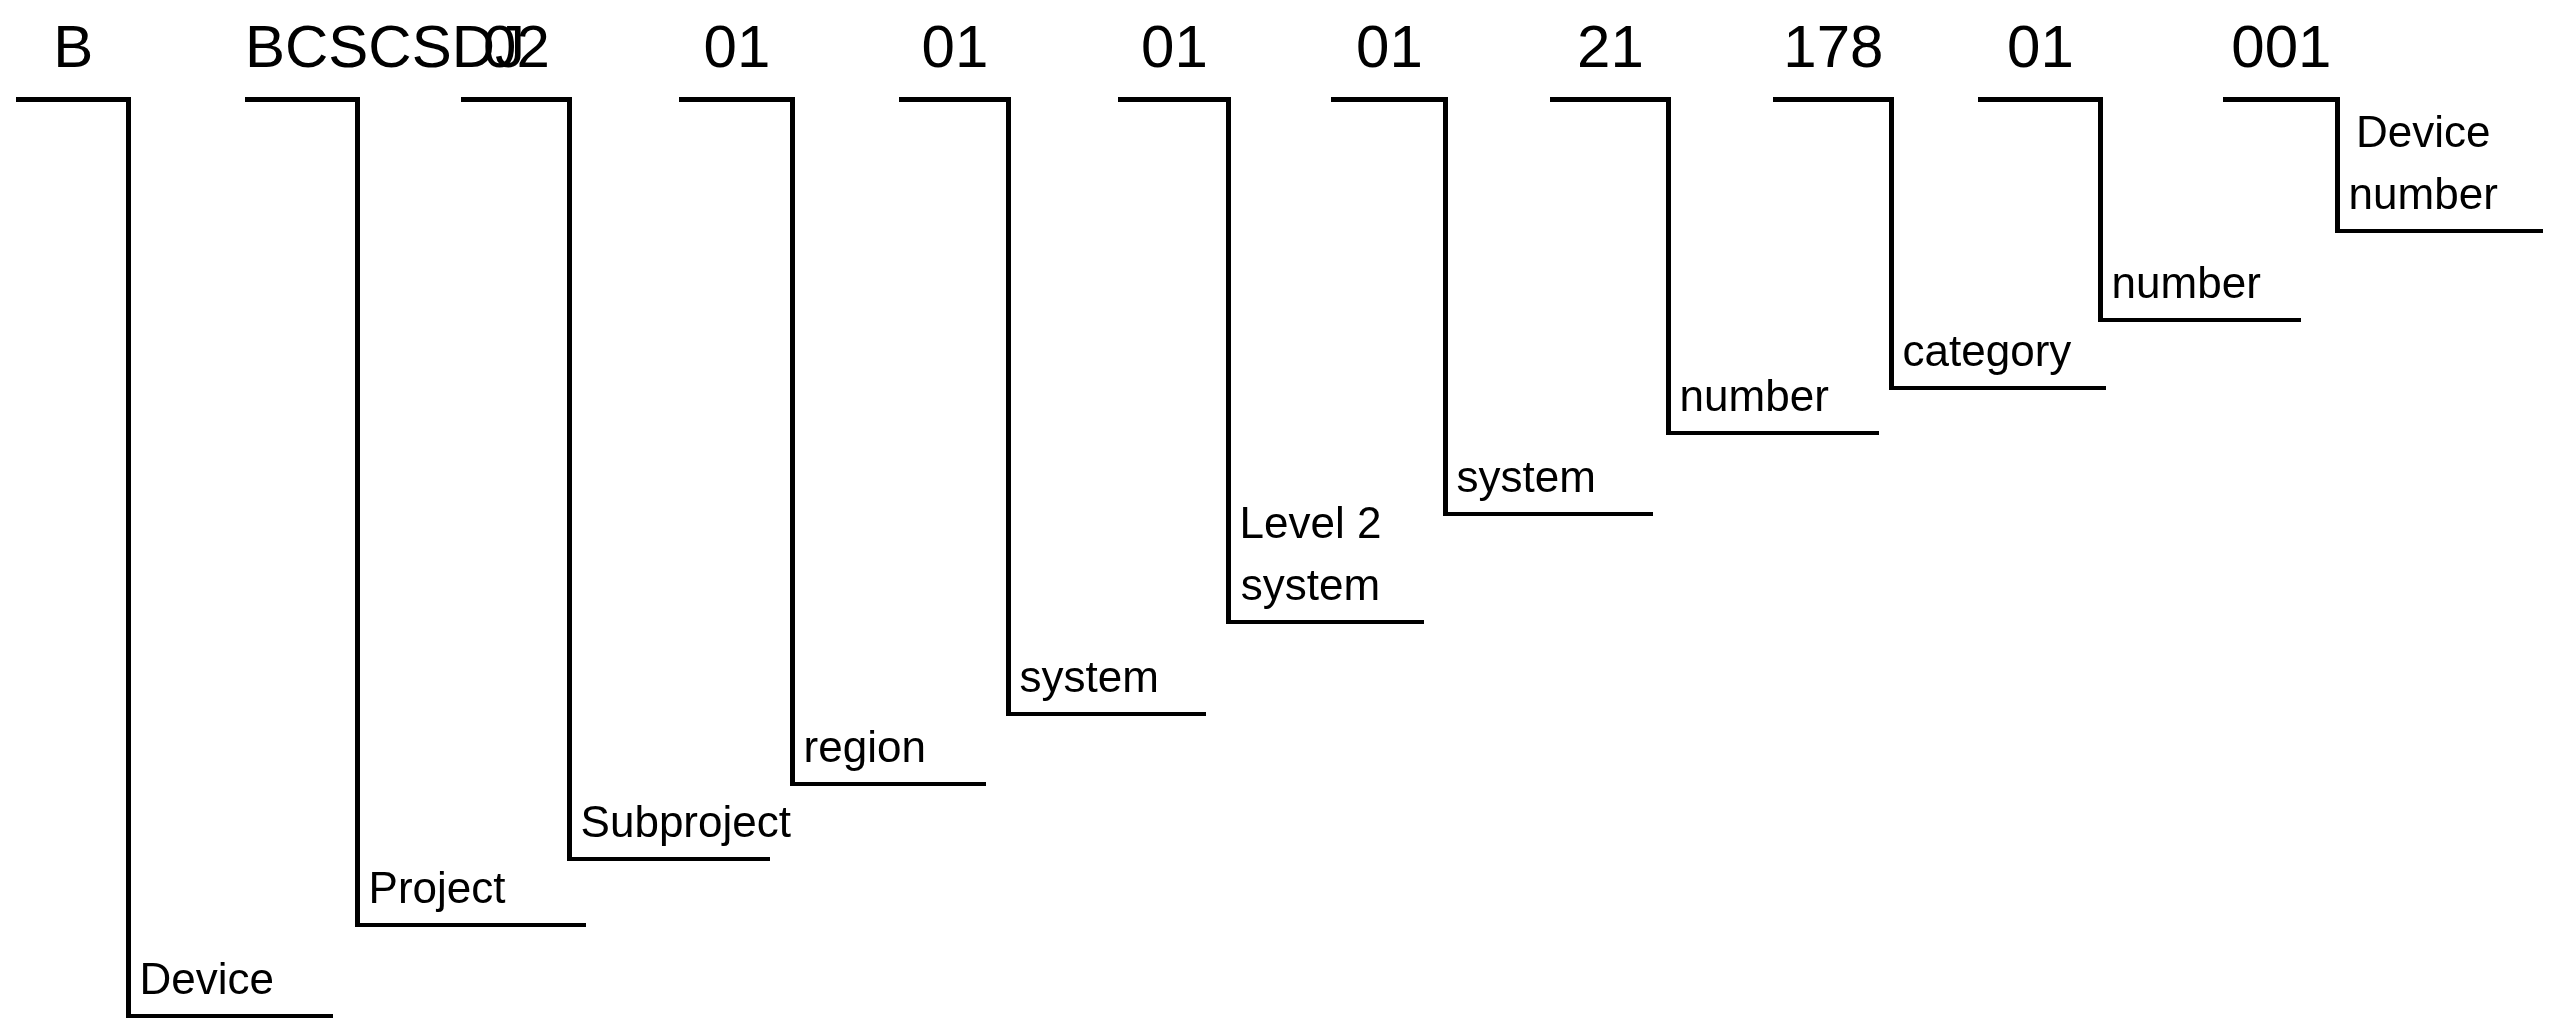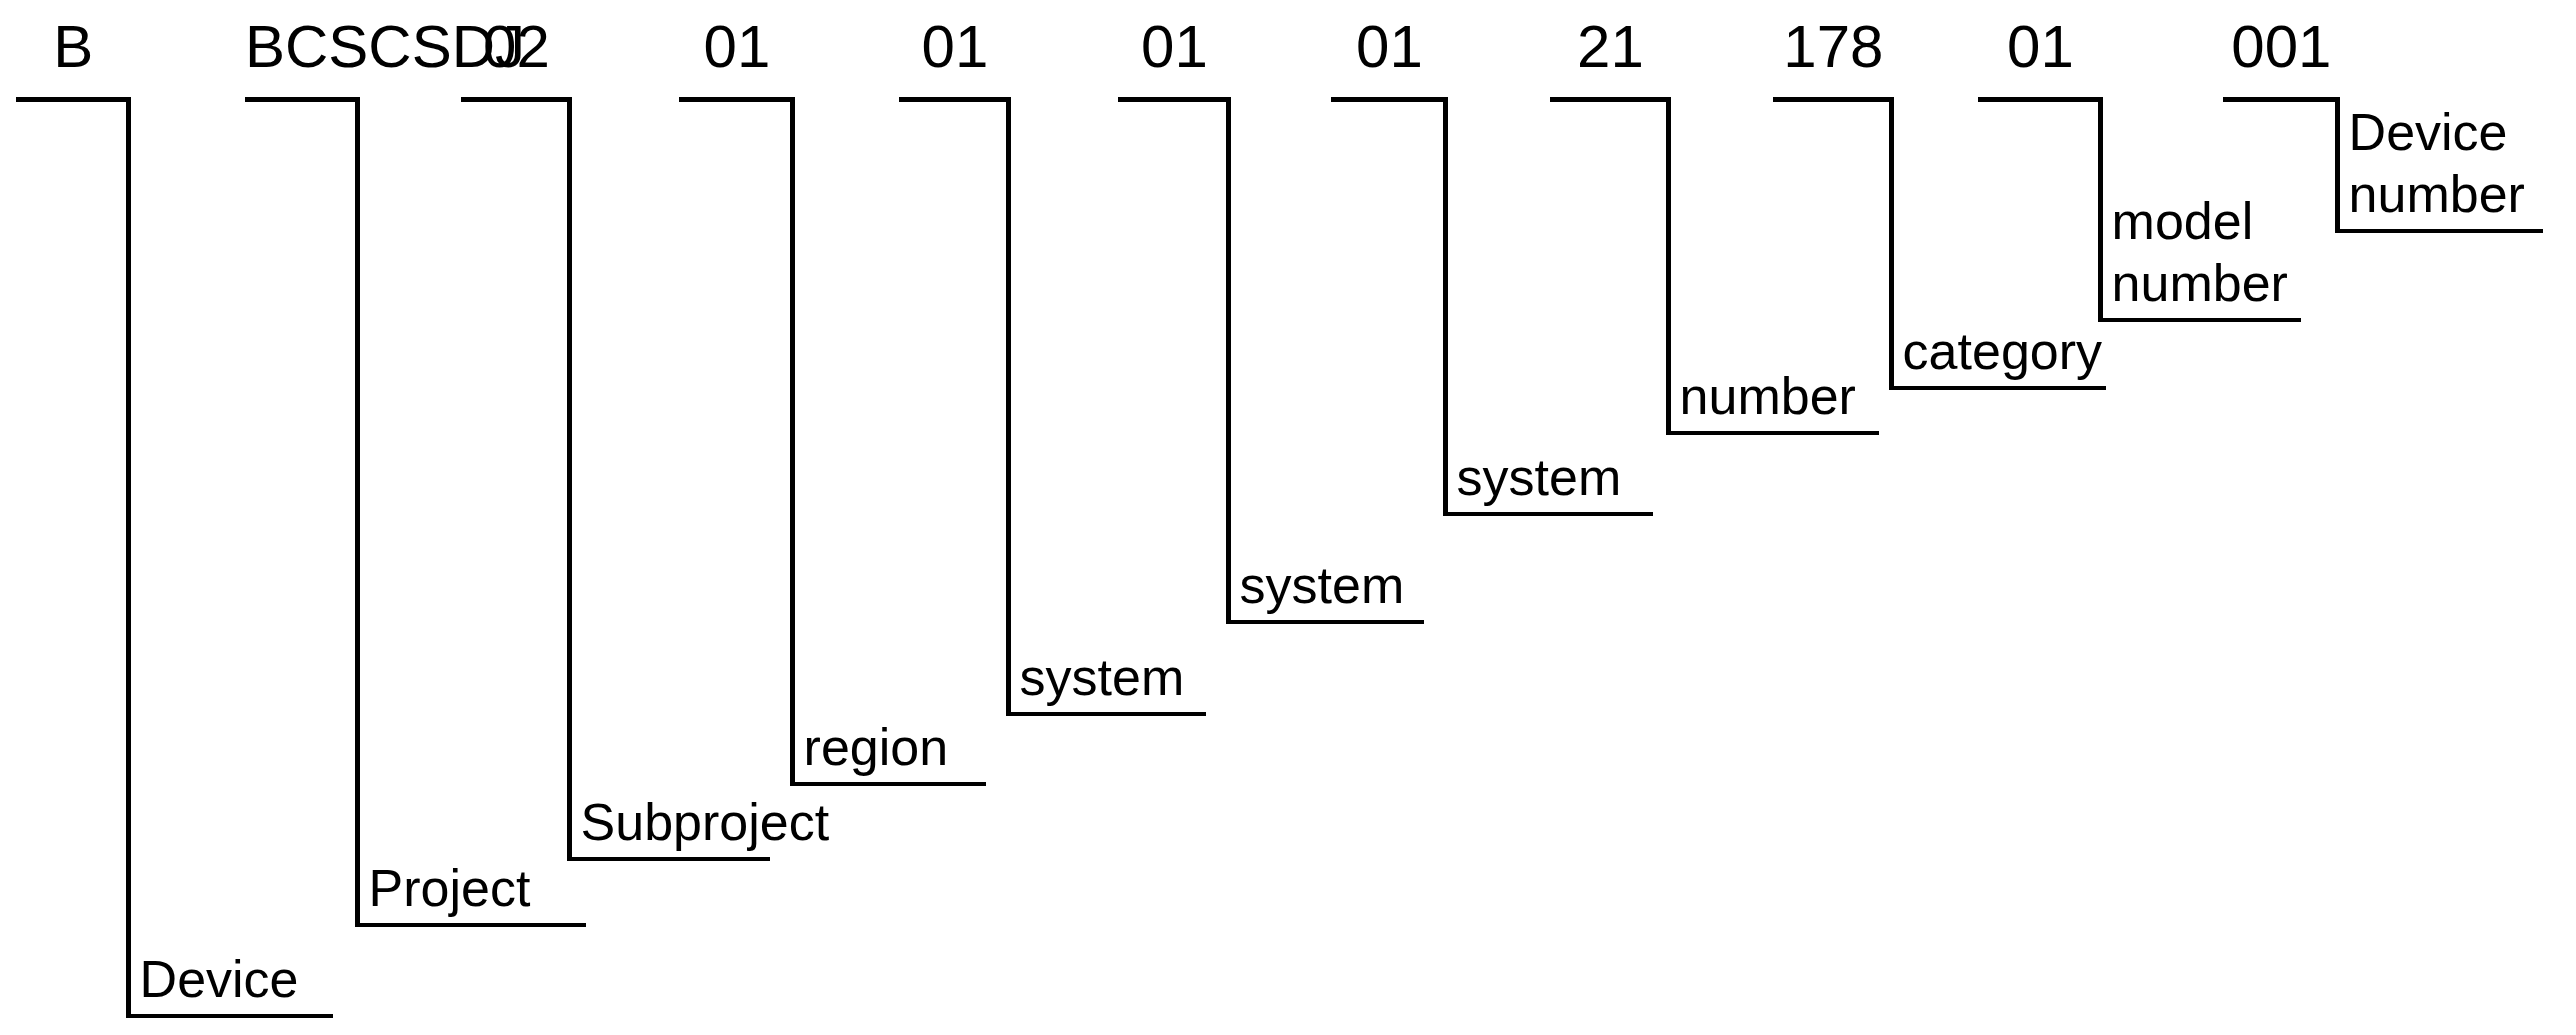--- a/index.html
+++ b/index.html
@@ -41,23 +41,24 @@
   }
   .line.under {
     left: var(--xc);
     top: var(--yb);
     width: calc(var(--xe) - var(--xc));
     height: 3.9px;
   }
   .label {
     left: calc(var(--xc) + 13.6px);
     bottom: calc(1036px - var(--yb) + 3.9px);
-    font-size: 52px;
+    font-size: 44px;
     line-height: 62px;
     white-space: nowrap;
+    text-align: center;
   }
   .label div { position: static; }
   .label div:empty { display: none; }
 </style>
 </head>
 <body>
 
 <div class="canvas">
 
   <div class="seg" style="--xs:15.5px; --xc:126px; --yb:1014px; --xe:333px;">
@@ -112,20 +113,21 @@
       <div>system</div>
     </div>
   </div>
 
   <div class="seg" style="--xs:1118px; --xc:1226px; --yb:620px; --xe:1424px;">
     <div class="code">01</div>
     <div class="line top"></div>
     <div class="line vert"></div>
     <div class="line under"></div>
     <div class="label">
+      <div>Level 2</div>
       <div>system</div>
     </div>
   </div>
 
   <div class="seg" style="--xs:1331px; --xc:1443px; --yb:512px; --xe:1653px;">
     <div class="code">01</div>
     <div class="line top"></div>
     <div class="line vert"></div>
     <div class="line under"></div>
     <div class="label">
@@ -154,21 +156,20 @@
 
     </div>
   </div>
 
   <div class="seg" style="--xs:1978px; --xc:2098px; --yb:318px; --xe:2301px;">
     <div class="code">01</div>
     <div class="line top"></div>
     <div class="line vert"></div>
     <div class="line under"></div>
     <div class="label">
-      <div>model</div>
       <div>number</div>
     </div>
   </div>
 
   <div class="seg" style="--xs:2223px; --xc:2335px; --yb:229px; --xe:2543px;">
     <div class="code">001</div>
     <div class="line top"></div>
     <div class="line vert"></div>
     <div class="line under"></div>
     <div class="label">

